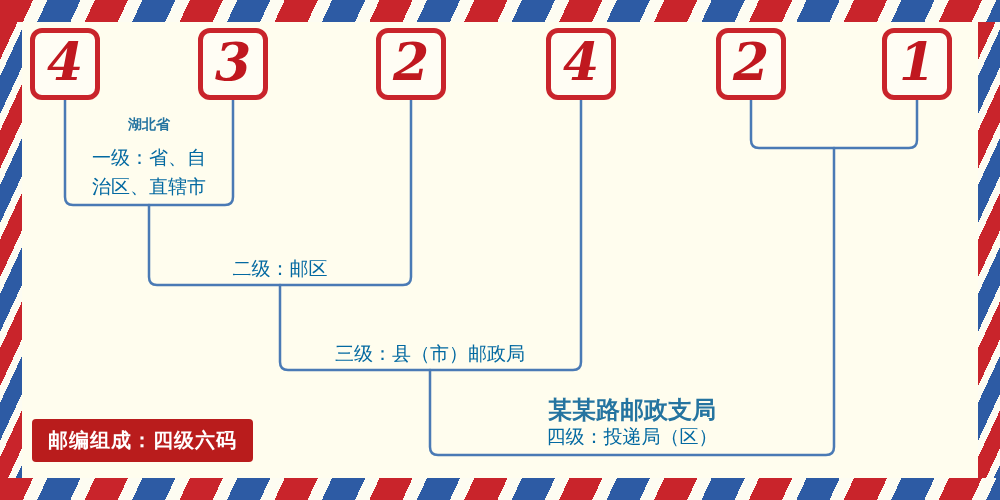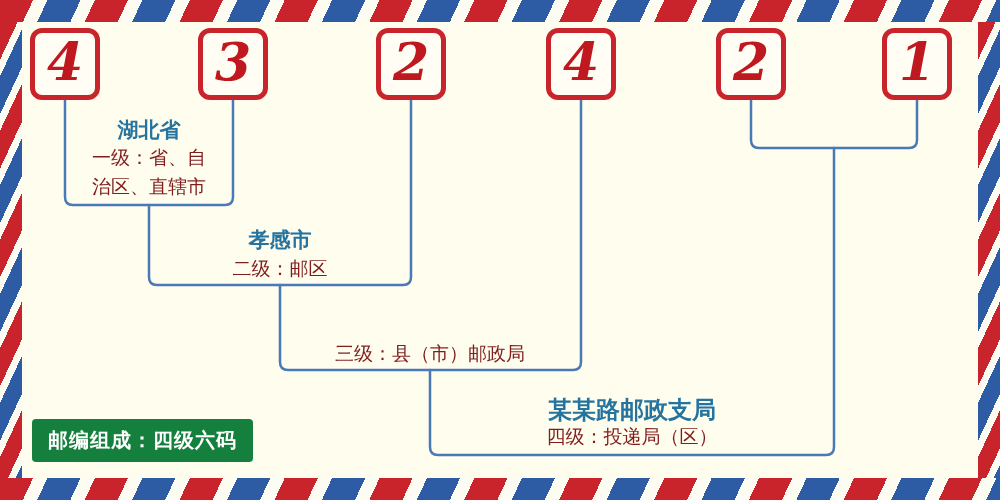--- a/index.html
+++ b/index.html
@@ -36,30 +36,30 @@
     display:flex; align-items:center; justify-content:center;
     background:#fffdf4;
   }
   .digit {
     font-family:"DejaVu Serif", serif; font-style:italic; font-weight:bold;
     font-size:52px; color:#c0181f; line-height:1; padding-bottom:4px;
   }
 
   .lvl-name {
     position:absolute; text-align:center;
-    font-weight:bold; font-size:21px; color:#2574a0;
+    font-weight:bold; font-size:14px; color:#2574a0;
   }
   .lvl-desc {
     position:absolute; text-align:center;
-    font-size:19px; color:#7f1d1d; line-height:1.55;
+    font-size:19px; color:#0369a1; line-height:1.55;
   }
 
   .footer-badge {
     position:absolute; left:32px; top:419px;
-    background:#15803d; color:#ffffff;
+    background:#b91c1c; color:#ffffff;
     font-weight:bold; font-size:20px;
     padding:8px 16px; border-radius:4px; letter-spacing:1px;
   }
 </style>
 </head>
 <body>
 
 <div class="canvas">
 
   <div class="h-strip top"></div>
@@ -90,21 +90,20 @@
   <div class="digit-box" style="left:716px">
     <span class="digit">2</span>
   </div>
   <div class="digit-box" style="left:882px">
     <span class="digit">1</span>
   </div>
 
   <div class="lvl-name" style="left:89px; top:116px; width:120px;">湖北省</div>
   <div class="lvl-desc" style="left:86px; top:143px; width:126px;">一级：省、自治区、直辖市</div>
 
-  <div class="lvl-name" style="left:220px; top:226px; width:120px;">孝感市</div>
   <div class="lvl-desc" style="left:190px; top:254px; width:180px;text-align:center;">二级：邮区</div>
 
   <div class="lvl-desc" style="left:300px; top:339px; width:260px;">三级：县（市）邮政局</div>
 
 
   <div class="lvl-name" style="left:522px; top:394px; width:220px; font-size:24px;">某某路邮政支局</div>
   <div class="lvl-desc" style="left:512px; top:422px; width:240px;font-family:Liberation Serif, serif;">四级：投递局（区）</div>
 
   <div class="footer-badge">邮编组成：四级六码</div>
 

